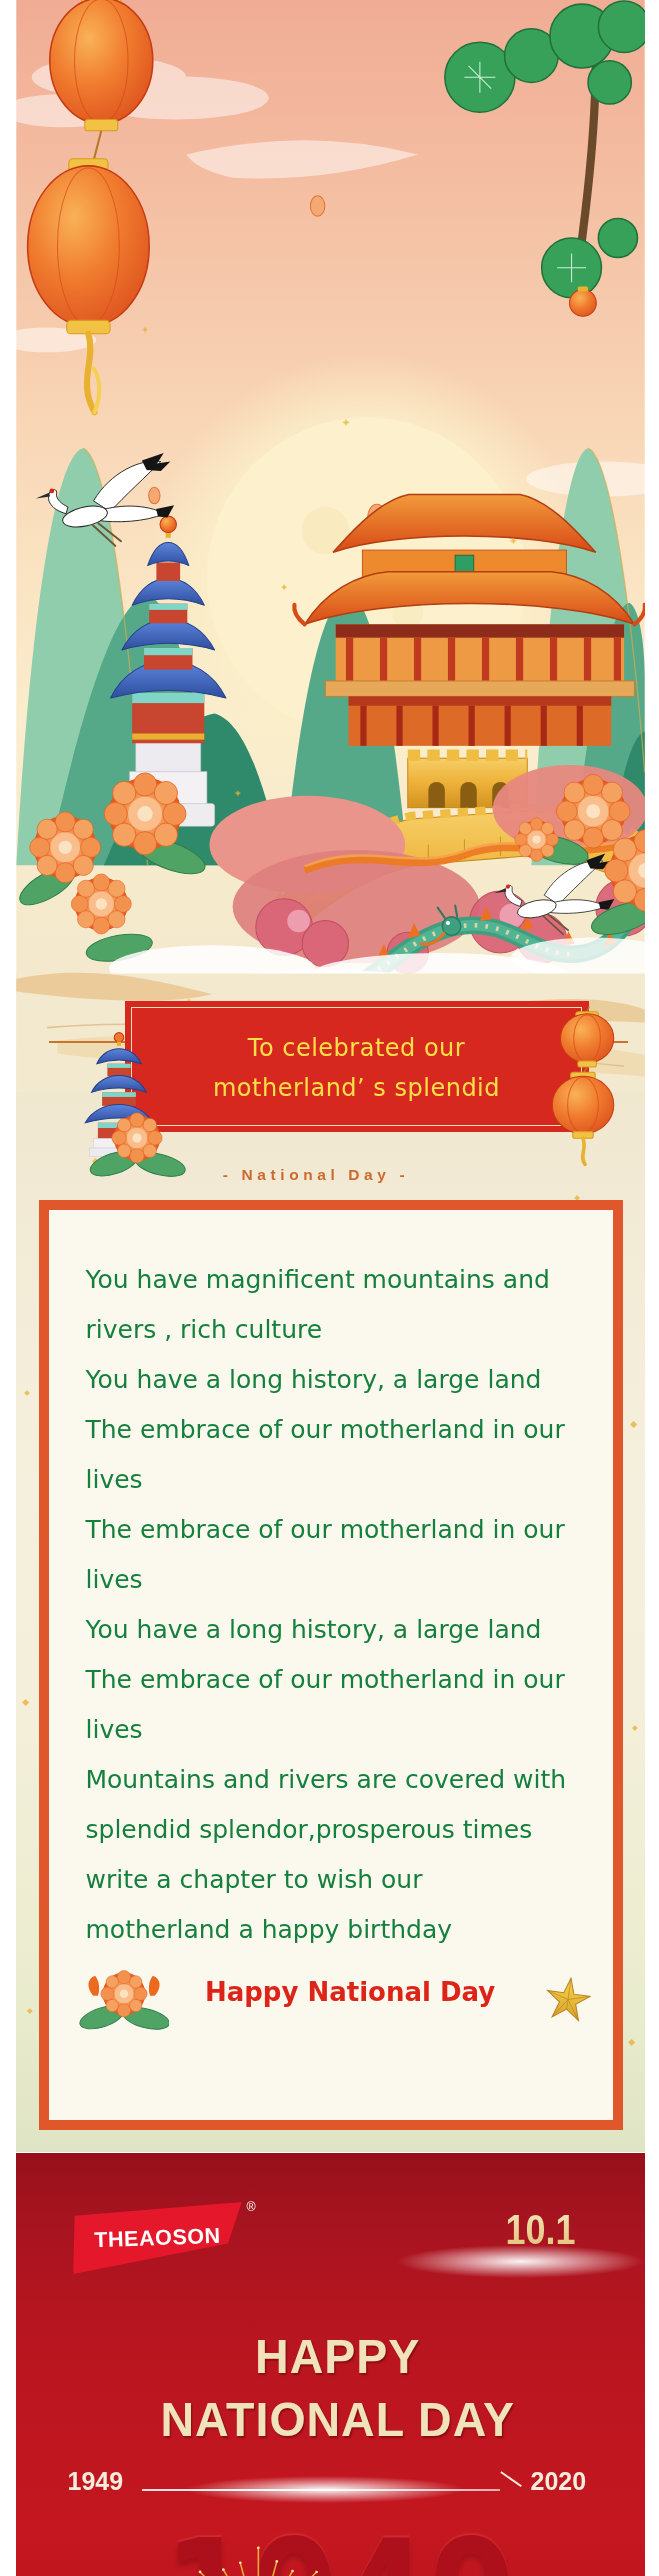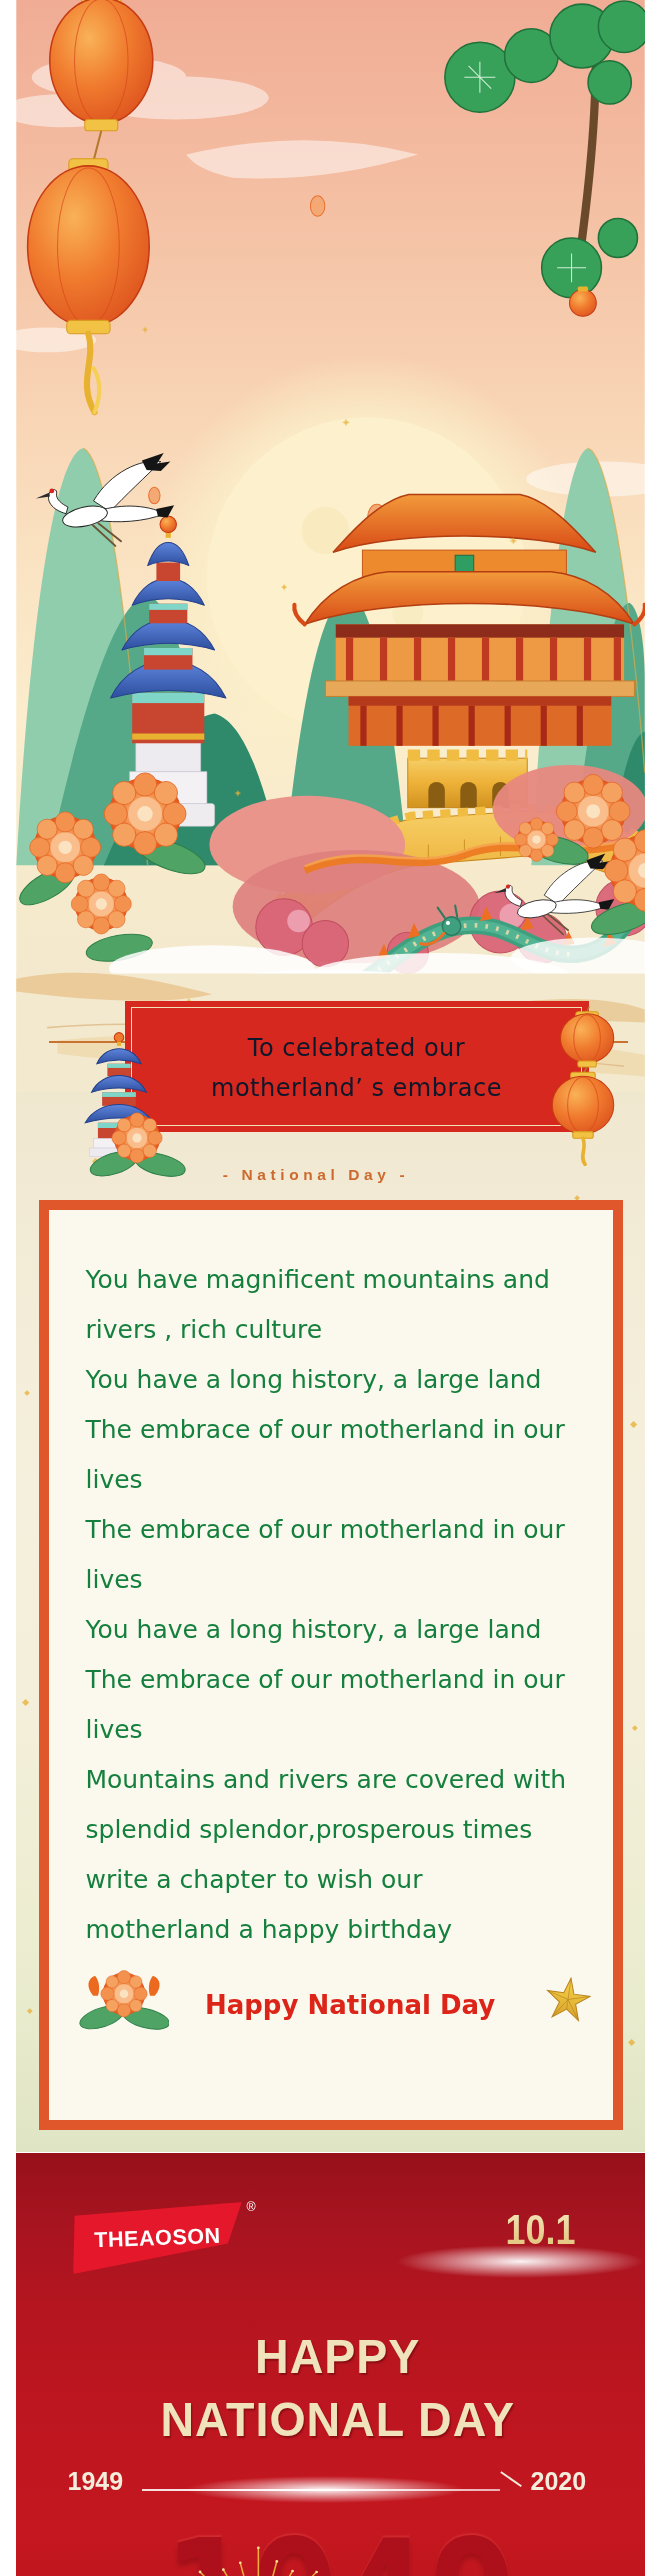--- a/index.html
+++ b/index.html
@@ -11,31 +11,31 @@
   
   .mid-bg{left:0;top:1091px;width:629px;height:1061px;
     background:linear-gradient(180deg,#F0E7CF 0%,#F2EBD6 14%,#F5F0DD 38%,#F4EFDA 58%,#ECEDD0 82%,#DFE5C4 100%);}
   .sparkle{width:5.2px;height:5.2px;background:#E8B23A;transform:rotate(45deg);opacity:.8;}
 
   
   .banner-line{top:1041px;height:2.1px;background:#C8732F;z-index:3;}
   .banner{left:109px;top:1001px;width:464px;height:131px;background:#D7281F;z-index:4;
     display:flex;flex-direction:column;justify-content:center;align-items:center;row-gap:11.3px;padding-top:3.1px;box-sizing:border-box;}
   .banner::after{content:"";position:absolute;inset:6.2px;border:1px solid #F2E2B8;pointer-events:none;}
-  .banner div{color:#0f172a;font-size:24px;letter-spacing:0.5px;font-family:"DejaVu Sans",sans-serif;}
+  .banner div{color:#fde047;font-size:24px;letter-spacing:0.5px;font-family:"DejaVu Sans",sans-serif;}
   .nat-day{left:0;top:1166px;width:601px;text-align:center;color:#CC6A2E;font-size:15.5px;
     letter-spacing:4.6px;font-weight:bold;z-index:3;}
 
   
   .poem-box{left:23px;top:1200px;width:584px;height:930px;box-sizing:border-box;
     border:10.3px solid #E0572B;background:#FBF8EE;z-index:2;}
   .poem{position:absolute;left:37px;top:45px;width:505px;color:#15803d;font-size:25px;
     line-height:50px;white-space:pre-line;font-family:"DejaVu Sans",sans-serif;}
   .wish-row{position:absolute;left:0;top:752px;width:100%;height:77px;}
-  .wish-text{position:absolute;left:0;top:28px;width:100%;text-align:center;transform:translateX(19.6px);
+  .wish-text{position:absolute;left:0;top:15px;width:100%;text-align:center;transform:translateX(19.6px);
     color:#DD2418;font-size:26px;font-weight:bold;font-family:"DejaVu Sans",sans-serif;}
 
   
   .poster{left:0;top:2153px;width:629px;height:1121px;overflow:hidden;
     background:linear-gradient(180deg,#971019 0%,#A61420 6%,#B5151F 14%,#BE1620 24%,#C4171F 34%,#BC1520 45%,#B01321 55%,#A61220 66%,#98101A 78%,#8A0F15 88%,#7E0D12 100%);}
   .logo{left:56px;top:52px;width:171px;height:66px;background:#E5182B;
     clip-path:polygon(2% 12%,100% 0%,91% 62%,0% 100%);transform:rotate(-2deg);
     display:flex;align-items:center;justify-content:center;}
   .logo span{color:#fff;font-weight:bold;font-size:21.6px;letter-spacing:0.5px;}
   .logo-r{left:231px;top:47px;color:#fff;font-size:12.4px;}
@@ -361,21 +361,21 @@
   <div class="abs sparkle" style="left:7.2px;top:1700px"></div>
   <div class="abs sparkle" style="left:617px;top:1726px;width:3.6px;height:3.6px"></div>
   <div class="abs sparkle" style="left:12.4px;top:2009px;width:3.6px;height:3.6px"></div>
   <div class="abs sparkle" style="left:613px;top:2040px"></div>
 
   <div class="abs banner-line" style="left:33px;width:77px"></div>
   <div class="abs banner-line" style="left:571px;width:41px"></div>
 
   <div class="abs banner">
     <div>To celebrated our</div>
-    <div>motherland’ s embrace</div>
+    <div>motherland’ s splendid</div>
   </div>
 
   <svg class="abs" style="left:526px;top:1006px;z-index:5" width="82" height="160" viewBox="0 0 160 310">
     <line x1="92" y1="0" x2="86" y2="14" stroke="#B4782A" stroke-width="3"></line>
     <rect x="66" y="10" width="44" height="14" rx="5" fill="#F2C245" stroke="#D99A1F" stroke-width="2"></rect>
     <ellipse cx="88" cy="62" rx="52" ry="48" fill="url(#lant)" stroke="#C63B12" stroke-width="2"></ellipse>
     <ellipse cx="88" cy="62" rx="26" ry="46" fill="none" stroke="#D8481A" stroke-width="2" opacity=".7"></ellipse>
     <rect x="70" y="106" width="36" height="12" rx="4" fill="#F2C245" stroke="#D99A1F" stroke-width="2"></rect>
     <line x1="88" y1="118" x2="80" y2="132" stroke="#B4782A" stroke-width="3"></line>
     <rect x="56" y="128" width="48" height="14" rx="5" fill="#F2C245" stroke="#D99A1F" stroke-width="2"></rect>

